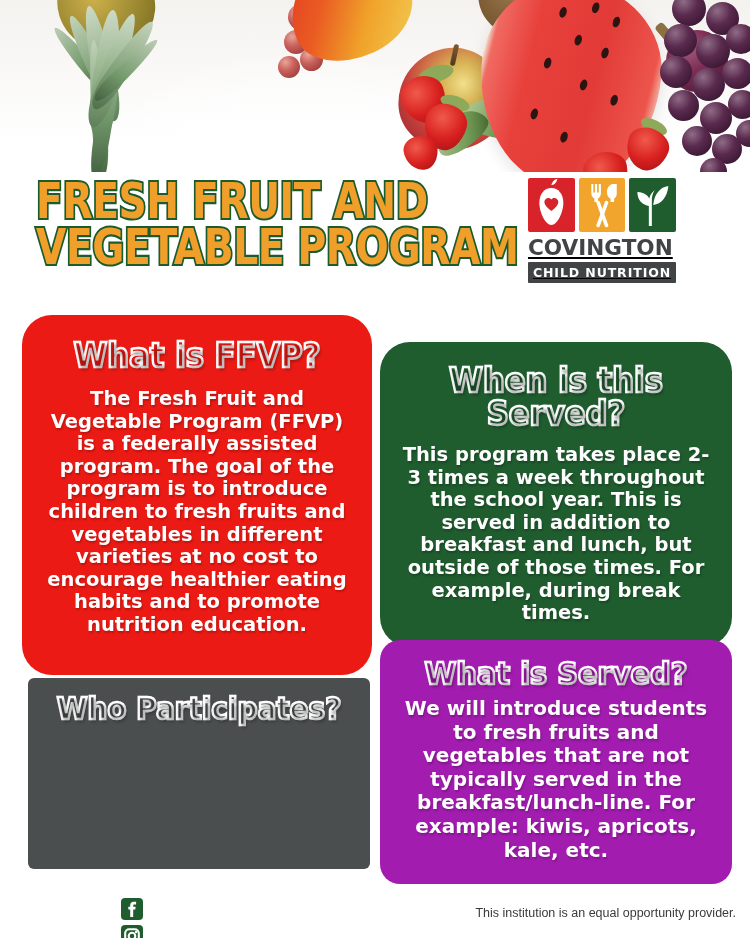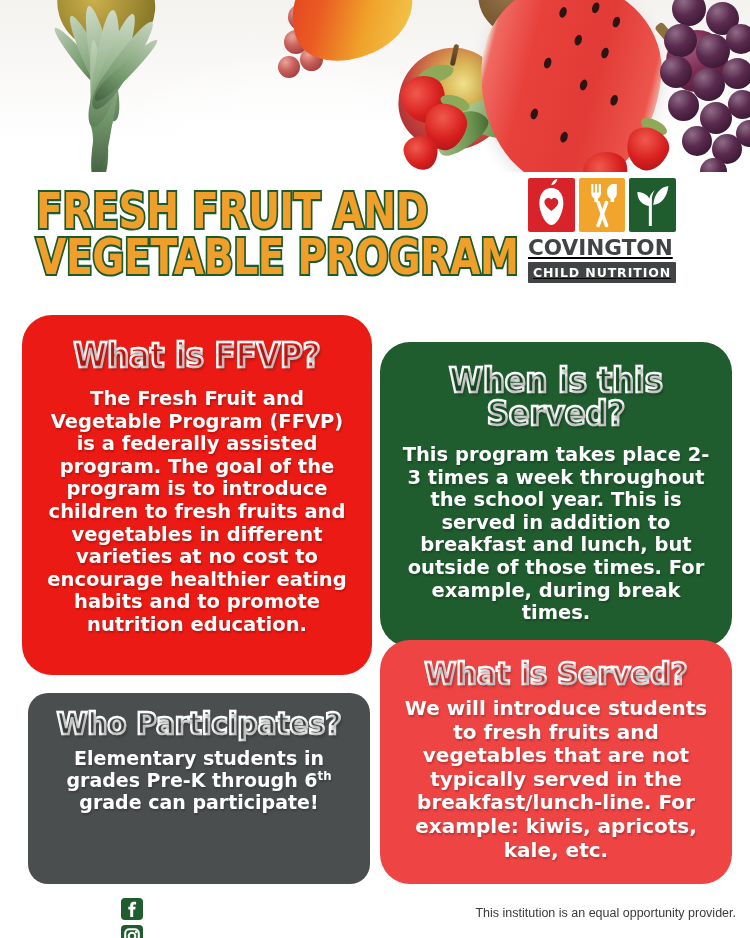--- a/index.html
+++ b/index.html
@@ -151,21 +151,21 @@
 
   
   .grape {
     position: absolute; border-radius: 50%;
   }
   .g-red  { background: radial-gradient(circle at 34% 28%, #e9a59a 0%, #c9615c 40%, #8d2f33 100%); }
   .g-dark { background: radial-gradient(circle at 34% 28%, #8f6c86 0%, #5a2a4e 42%, #2c0f26 100%); }
 
   
   .title-block {
-    position: absolute; left: 36px; top: 190px;
+    position: absolute; left: 36px; top: 180px;
     width: 490px;
   }
   .title-line {
     font-family: "DejaVu Sans", sans-serif;
     font-weight: 700;
     font-size: 49px;
     line-height: 0.90;
     letter-spacing: -0.5px;
     color: #F0A02A;
     transform: scaleX(0.80);
@@ -216,22 +216,22 @@
   
   .card {
     position: absolute;
     border-radius: 26px;
     padding: 10px 14px 14px;
     text-align: center;
     color: #ffffff;
   }
   .card-red    { left: 22px;  top: 315px; width: 350px; height: 360px; background: #EC1A14; border-radius: 30px; }
   .card-green  { left: 380px; top: 315px; width: 352px; height: 305px; background: #1F5C2E; border-radius: 30px; margin-top: 27px; }
-  .card-gray   { left: 28px;  top: 693px; width: 342px; height: 191px; background: #4B4E4F; border-radius: 20px; }
-  .card-orange { left: 380px; top: 640px; width: 352px; height: 244px; background: #ef4444; border-radius: 30px; }
+  .card-gray   { left: 28px;  top: 678px; width: 342px; height: 191px; background: #4B4E4F; border-radius: 6px; }
+  .card-orange { left: 380px; top: 640px; width: 352px; height: 244px; background: #a21caf; border-radius: 20px; }
 
   .card-heading {
     font-family: "DejaVu Sans", sans-serif;
     font-weight: 700;
     line-height: 1.0;
     color: transparent;
     -webkit-text-stroke: 2.6px #ffffff;
     paint-order: stroke fill;
     text-shadow: 2px 3px 3px rgba(0,0,0,0.28);
     transform: scaleX(0.93);
@@ -416,21 +416,20 @@
     <div class="card-body">The Fresh Fruit and Vegetable Program (FFVP) is a federally assisted program. The goal of the program is to introduce children to fresh fruits and vegetables in different varieties at no cost to encourage healthier eating habits and to promote nutrition education.</div>
   </div>
 
   <div class="card card-green">
     <div class="card-heading">When is this Served?</div>
     <div class="card-body">This program takes place 2-3 times a week throughout the school year. This is served in addition to breakfast and lunch, but outside of those times. For example, during break times.</div>
   </div>
 
   <div class="card card-gray">
     <div class="card-heading">Who Participates?</div>
-    <div class="card-body"><span>Elementary students in grades Pre-K through 6</span><sup>th</sup><span> grade can participate!</span></div>
   </div>
 
   <div class="card card-orange">
     <div class="card-heading">What is Served?</div>
     <div class="card-body">We will introduce students to fresh fruits and vegetables that are not typically served in the breakfast/lunch-line. For example: kiwis, apricots, kale, etc.</div>
   </div>
 
   <div class="footer">
     <div class="social">
       <span class="sicon">

